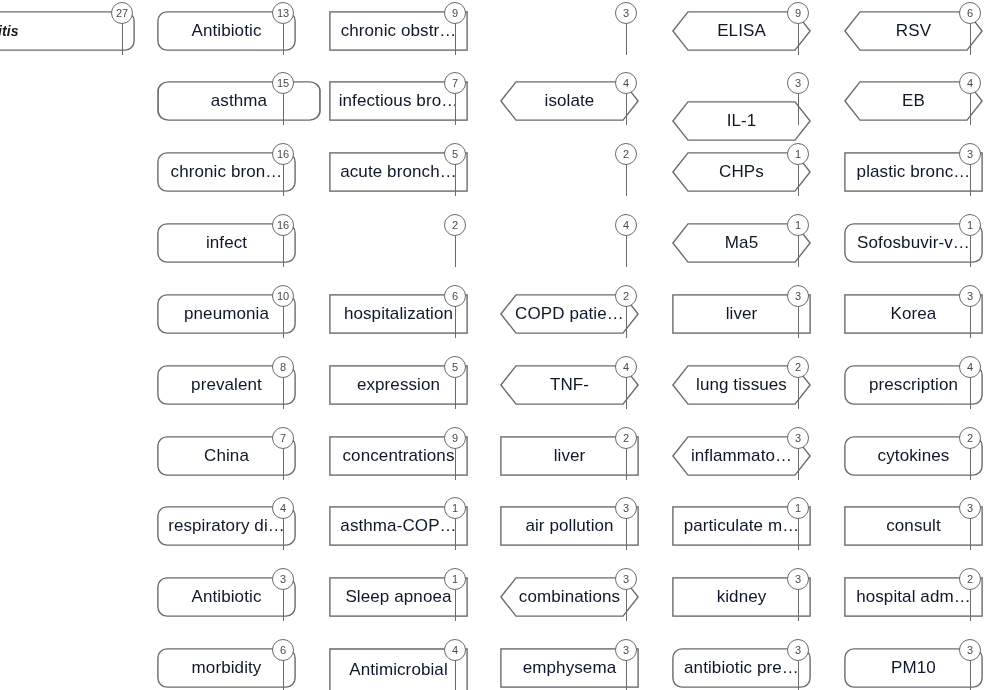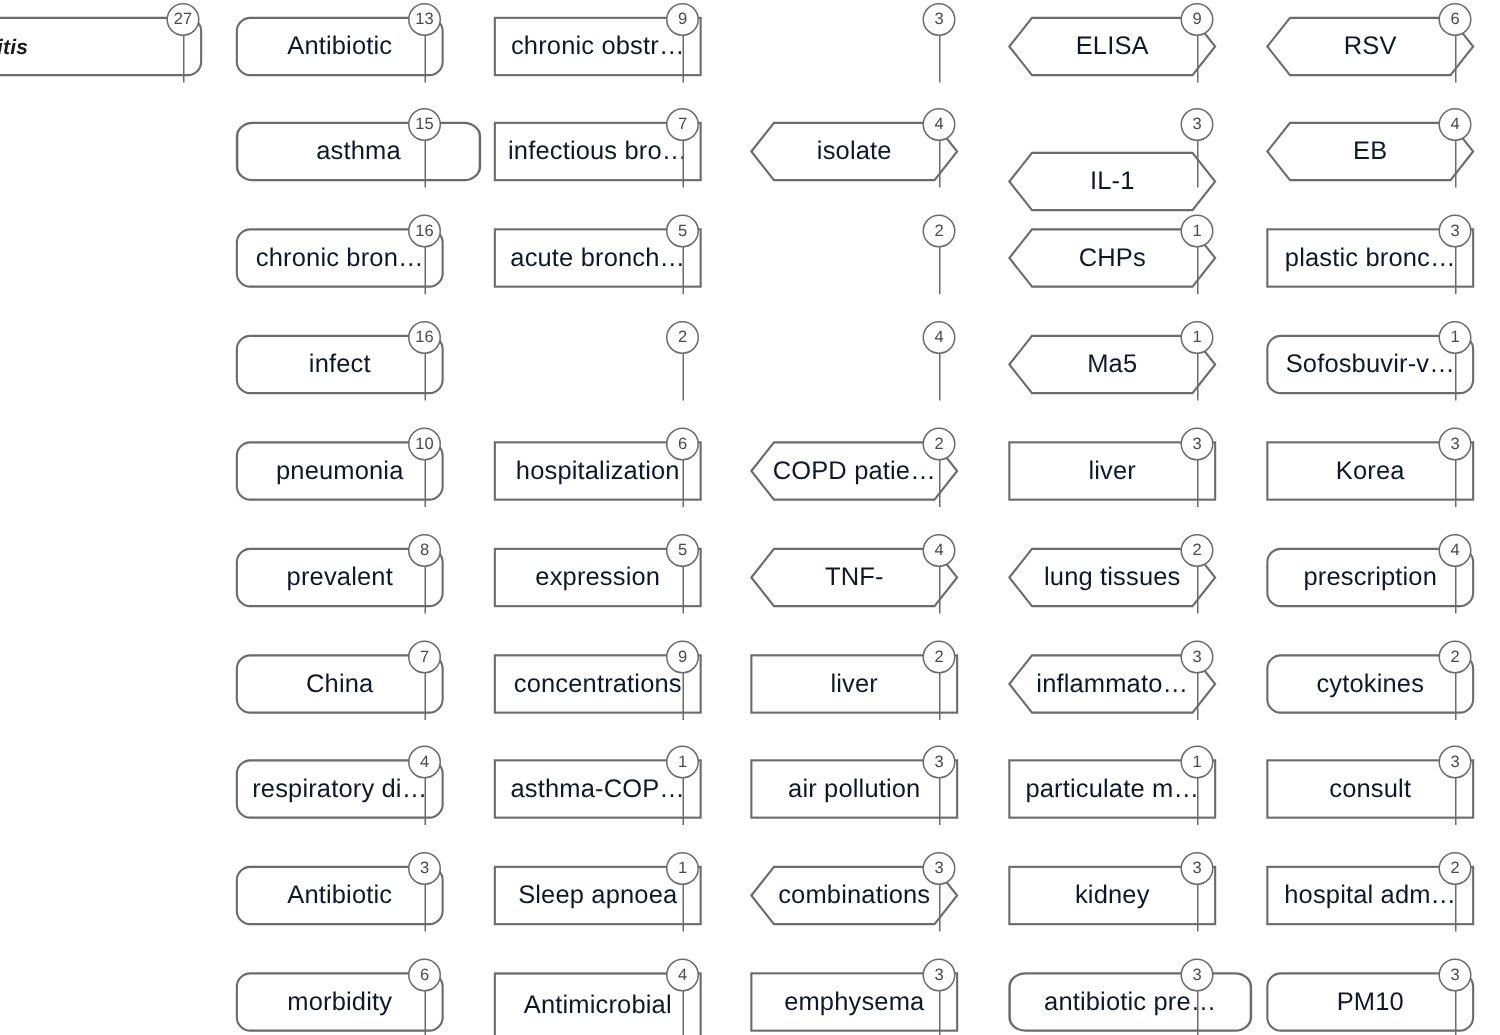--- a/index.html
+++ b/index.html
@@ -449,21 +449,21 @@
     <div class="node" style="left: 672px; top: 577px; width: 139px; height: 40px;">
       <div class="shape">
         <svg viewBox="0 0 139 40" preserveAspectRatio="none">
           <rect x="0.8999999999999999" y="0.8999999999999999" width="137.2" height="38.2" fill="#ffffff" stroke="#6b6b6b" stroke-width="1.4"></rect>
         </svg>
       </div>
       <div class="label">kidney</div>
     </div>
     <div class="badge-stem" style="left: 798px; top: 582px; height: 39px;"></div>
     <div class="badge" style="left: 787px; top: 568px;">3</div>
-    <div class="node" style="left: 672px; top: 648px; width: 163px; height: 40px;">
+    <div class="node" style="left: 672px; top: 648px; width: 139px; height: 40px;">
       <div class="shape">
         <svg viewBox="0 0 139 40" preserveAspectRatio="none">
           <rect x="0.8999999999999999" y="0.8999999999999999" width="137.2" height="38.2" rx="9" ry="9" fill="#ffffff" stroke="#6b6b6b" stroke-width="1.4"></rect>
         </svg>
       </div>
       <div class="label">antibiotic pre…</div>
     </div>
     <div class="badge-stem" style="left: 798px; top: 653px; height: 39px;"></div>
     <div class="badge" style="left: 787px; top: 639px;">3</div>
     <div class="node" style="left: 844px; top: 11px; width: 139px; height: 40px;">

